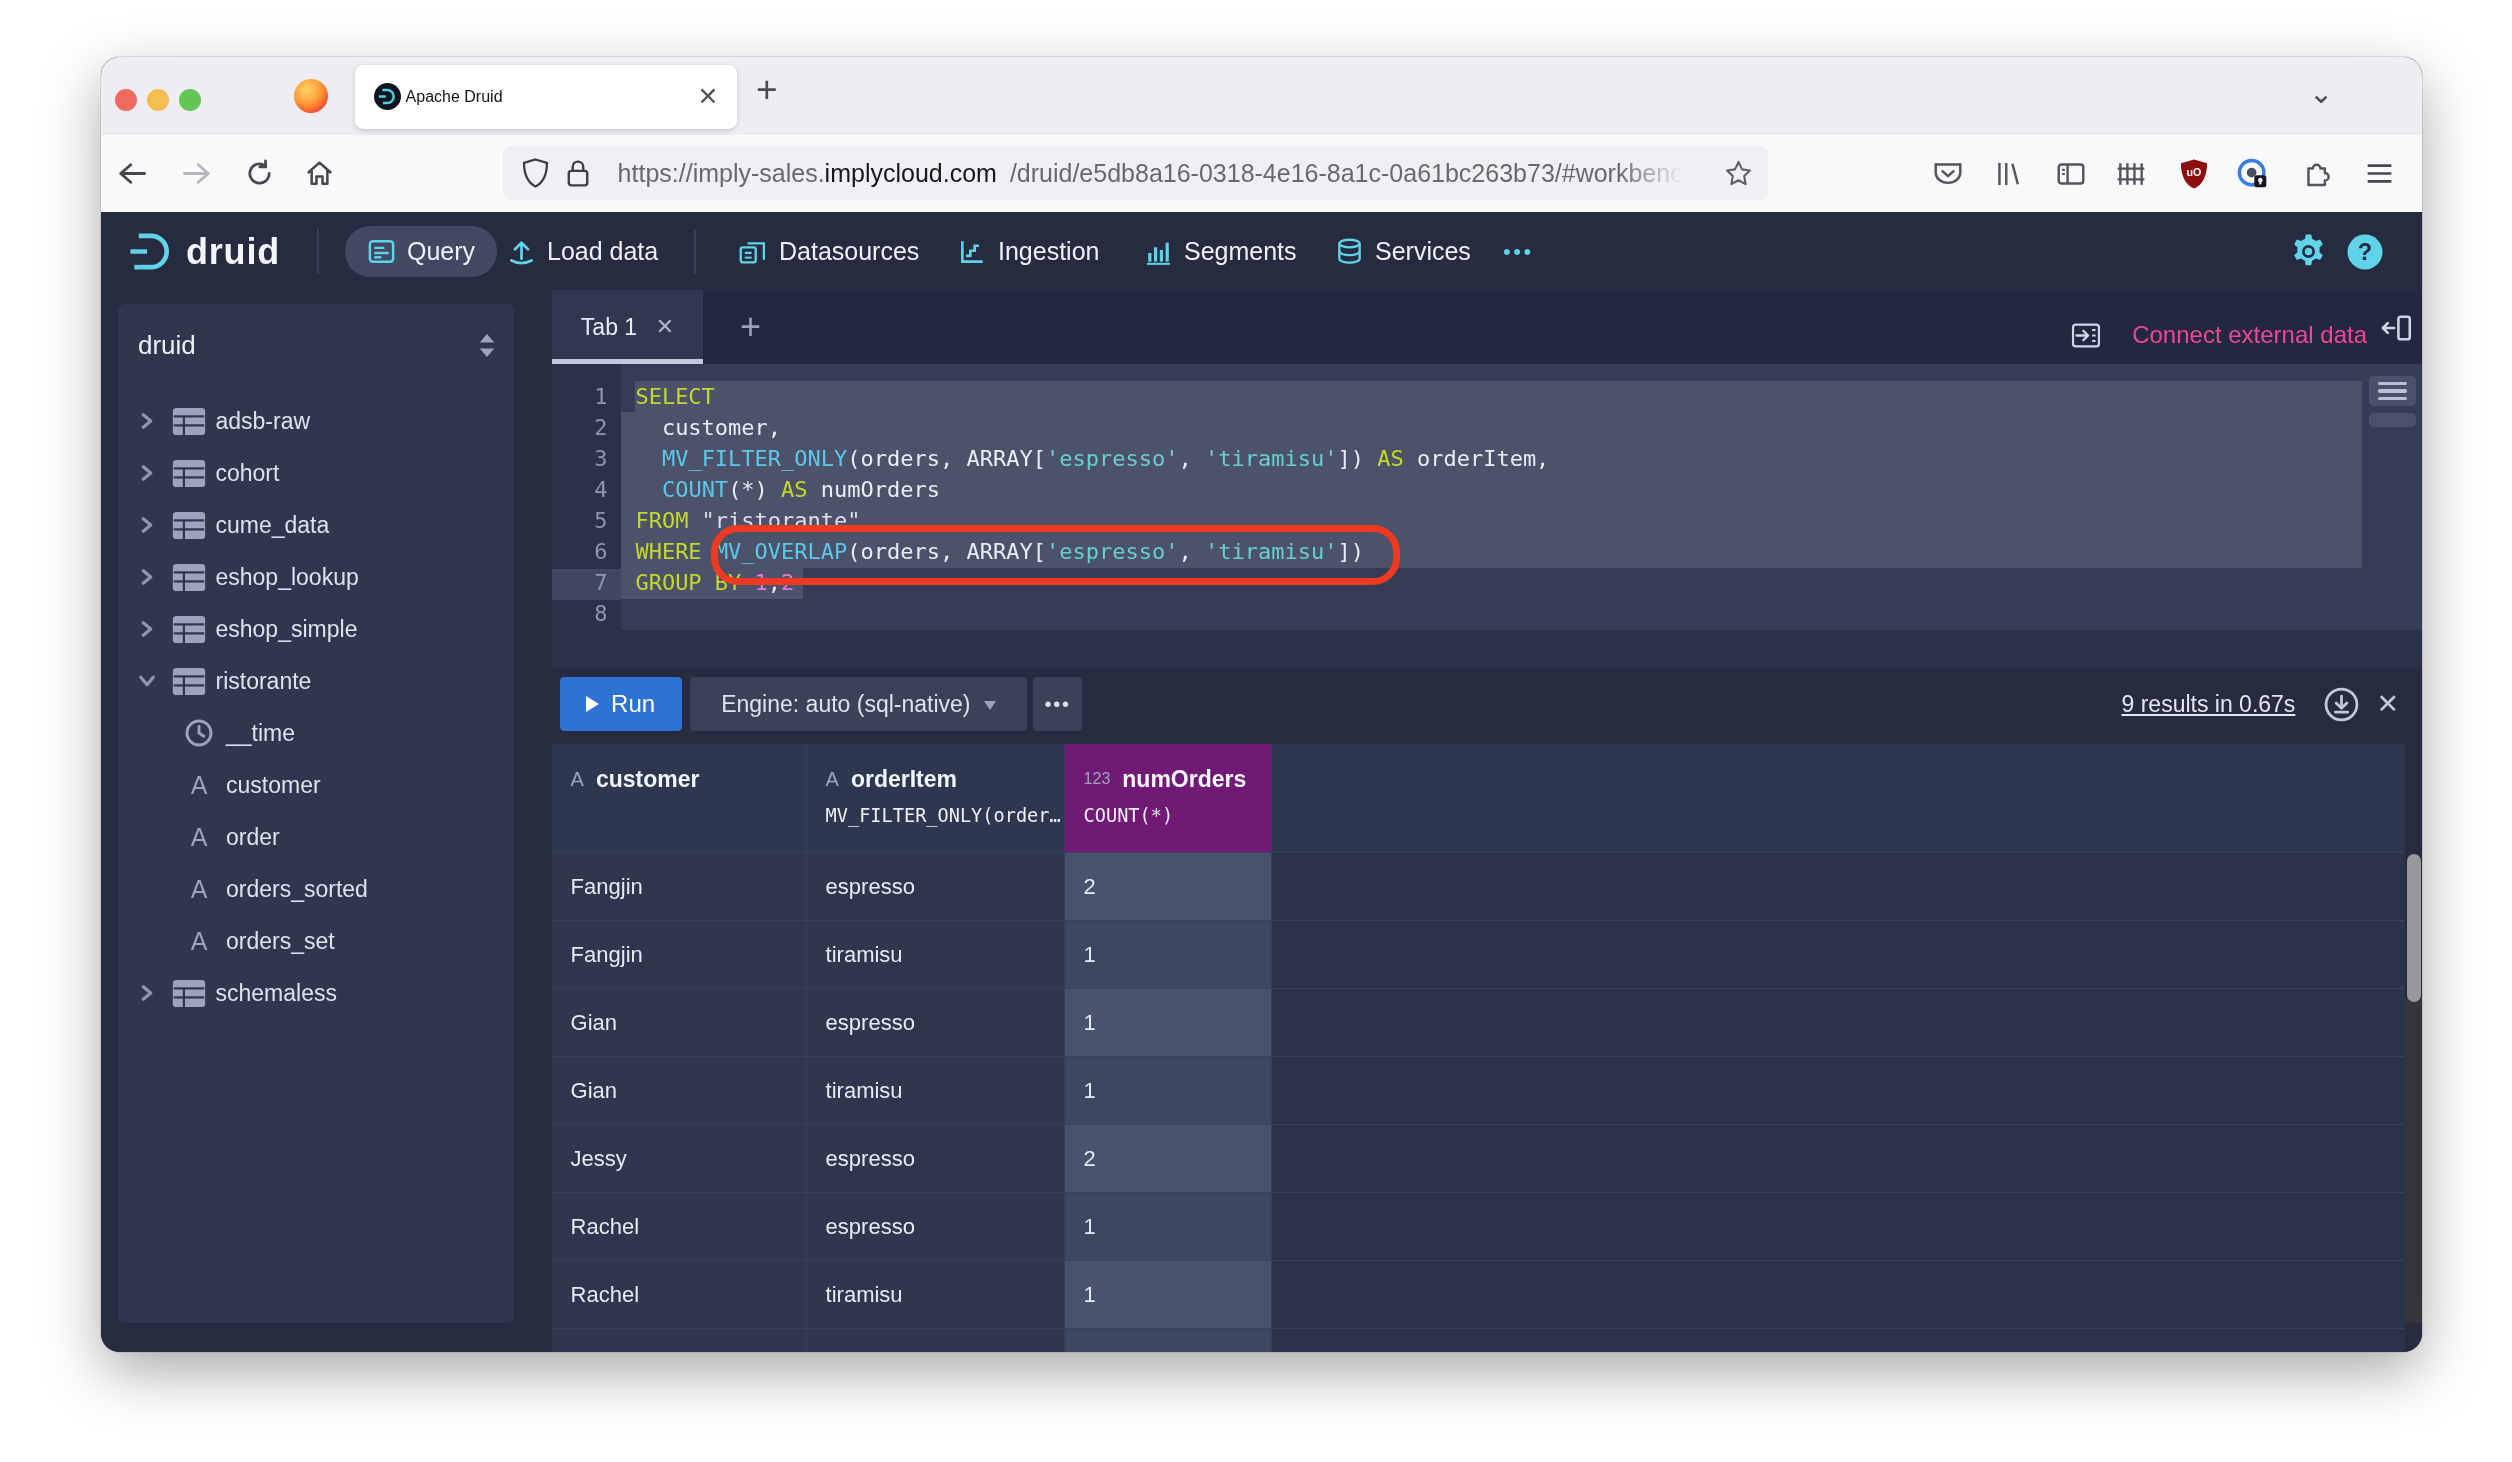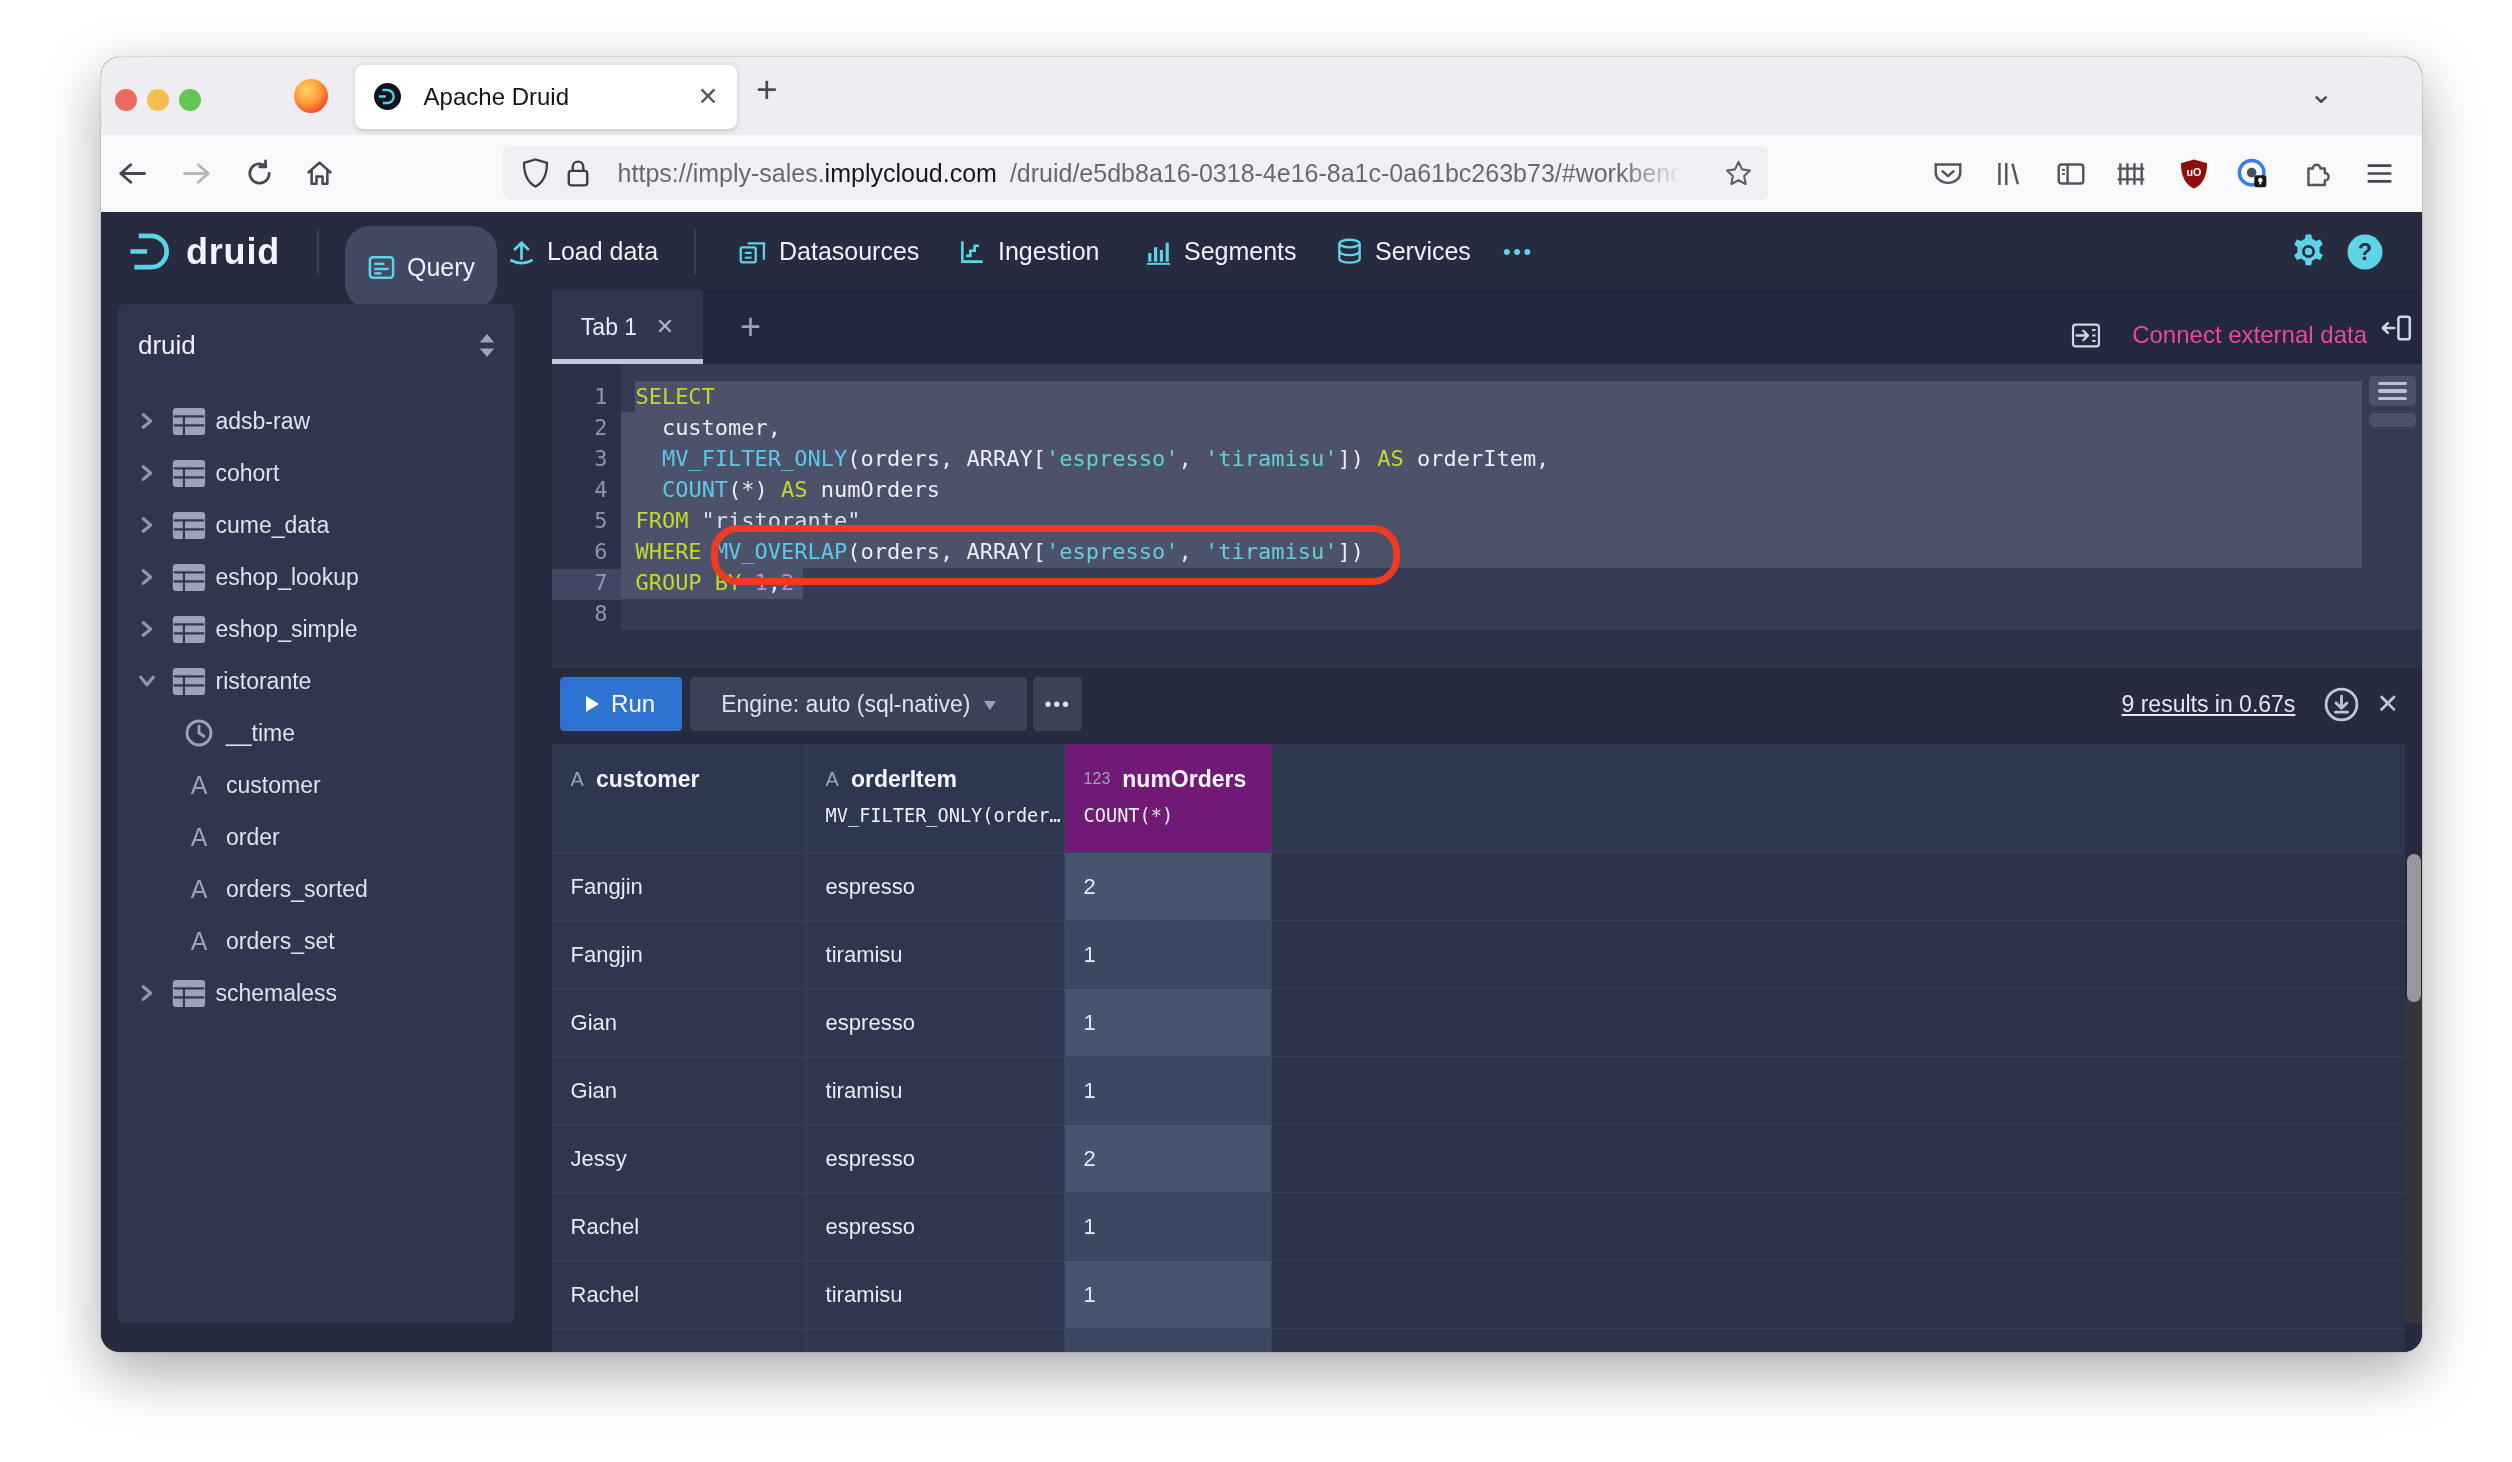--- a/index.html
+++ b/index.html
@@ -11,21 +11,21 @@
   .tabstrip{position:absolute;left:0;top:0;width:100%;height:78px;background:#efedf1;border-bottom:0.8px solid #dcdade;}
   .light{position:absolute;top:32px;width:22px;height:22px;border-radius:50%;}
   .light.red{left:13.5px;background:#ee6a5f;}
   .light.yellow{left:46px;background:#f5bf4f;}
   .light.green{left:78px;background:#62c654;}
   .ff-icon{position:absolute;left:193px;top:22px;width:34px;height:34px;border-radius:50%;
     background:radial-gradient(circle at 38% 32%,#ffd567,#ff9a36 45%,#f3552d 72%,#d6356c 100%);}
   .btab{position:absolute;left:254px;top:7.6px;width:382px;height:64px;background:#ffffff;border-radius:8.5px;
     box-shadow:0 1.7px 5px rgba(0,0,0,.16);display:flex;align-items:center;}
   .btab .fav{margin-left:18.6px;width:27px;height:27px;flex:0 0 27px;}
-  .btab .title{margin-left:23px;font-size:24px;color:#15141a;flex:1;}
+  .btab .title{margin-left:5px;font-size:16px;color:#15141a;flex:1;}
   .btab .close{margin-right:18.6px;font-size:25px;color:#56555c;}
   .newtab-btn{position:absolute;left:655px;top:12px;font-size:37px;color:#4c4b52;font-weight:300;}
   .alltabs-btn{position:absolute;left:2208px;top:18.6px;font-size:29px;color:#4c4b52;}
   
   .toolbar{position:absolute;left:0;top:78px;width:100%;height:77px;background:#f9f8fa;border-bottom:0.8px solid #e2e0e5;}
   .tbtn{position:absolute;top:18.6px;width:39px;height:39px;display:flex;align-items:center;justify-content:center;}
   .urlbar{position:absolute;left:402px;top:11px;width:1265px;height:54px;background:#f0eff4;border-radius:7.6px;
     display:flex;align-items:center;}
   .urlbar .padl{width:18.6px;flex:0 0 18.6px;}
   .url-text{display:flex;align-items:center;white-space:nowrap;overflow:hidden;position:relative;
@@ -33,21 +33,21 @@
   .url-text .dim{color:#69686f;margin-left:13px;}
   .url-text .dom{color:#17161b;}
   .url-fade{position:absolute;right:0;top:0;bottom:0;width:76px;background:linear-gradient(to right,rgba(240,239,244,0),#f0eff4 85%);}
   .url-star{margin-left:auto;margin-right:3.4px;}
   .ricon{position:absolute;top:18px;width:41px;height:41px;display:flex;align-items:center;justify-content:flex-start;}
   
   .app{position:absolute;left:0;top:155px;width:100%;height:1140px;background:#262b3f;}
   .navbar{position:absolute;left:0;top:0;width:100%;height:79px;}
   .nav-item{position:absolute;top:0;height:79px;display:flex;align-items:center;gap:11px;color:#eef1f7;font-size:25px;}
   .nav-div{position:absolute;top:17px;width:1.7px;height:45px;background:#3a4156;}
-  .pill{background:#414963;border-radius:25px;padding:16px 22px;height:51px;top:13.5px;}
+  .pill{background:#414963;border-radius:25px;padding:0 22px;height:51px;top:13.5px;}
   .brand-text{font-size:36px;font-weight:600;color:#f2f5fa;letter-spacing:0.8px;}
   .cyan{color:#5fd3e8;}
   
   .sidebar{position:absolute;left:17px;top:247px;width:396px;height:1019px;background:#2f364d;border-radius:6.8px;}
   .side-head{display:flex;align-items:center;height:59px;padding:12px 15px 0 20px;}
   .side-head .schema{font-size:26px;color:#eef1f7;flex:1;}
   .side-list{margin-top:20px;}
   .side-item{display:flex;align-items:center;height:52px;padding-left:13.5px;gap:8.5px;}
   .side-item .chev{width:30px;flex:0 0 30px;display:flex;justify-content:center;}
   .side-item .sicon{width:37px;flex:0 0 37px;display:flex;justify-content:center;align-items:center;}

